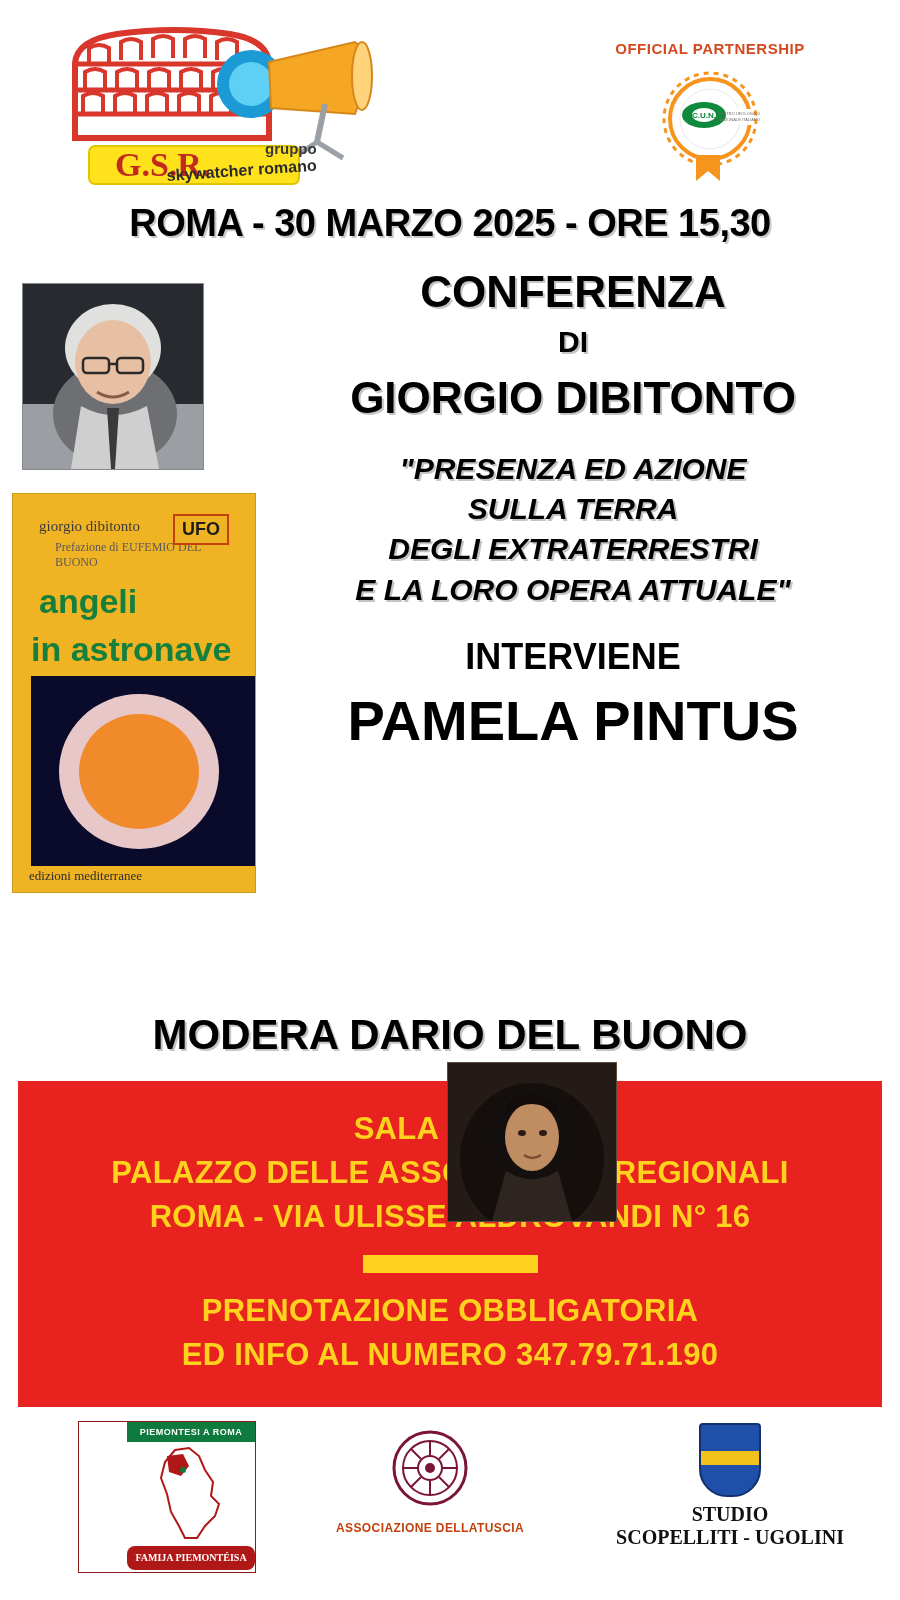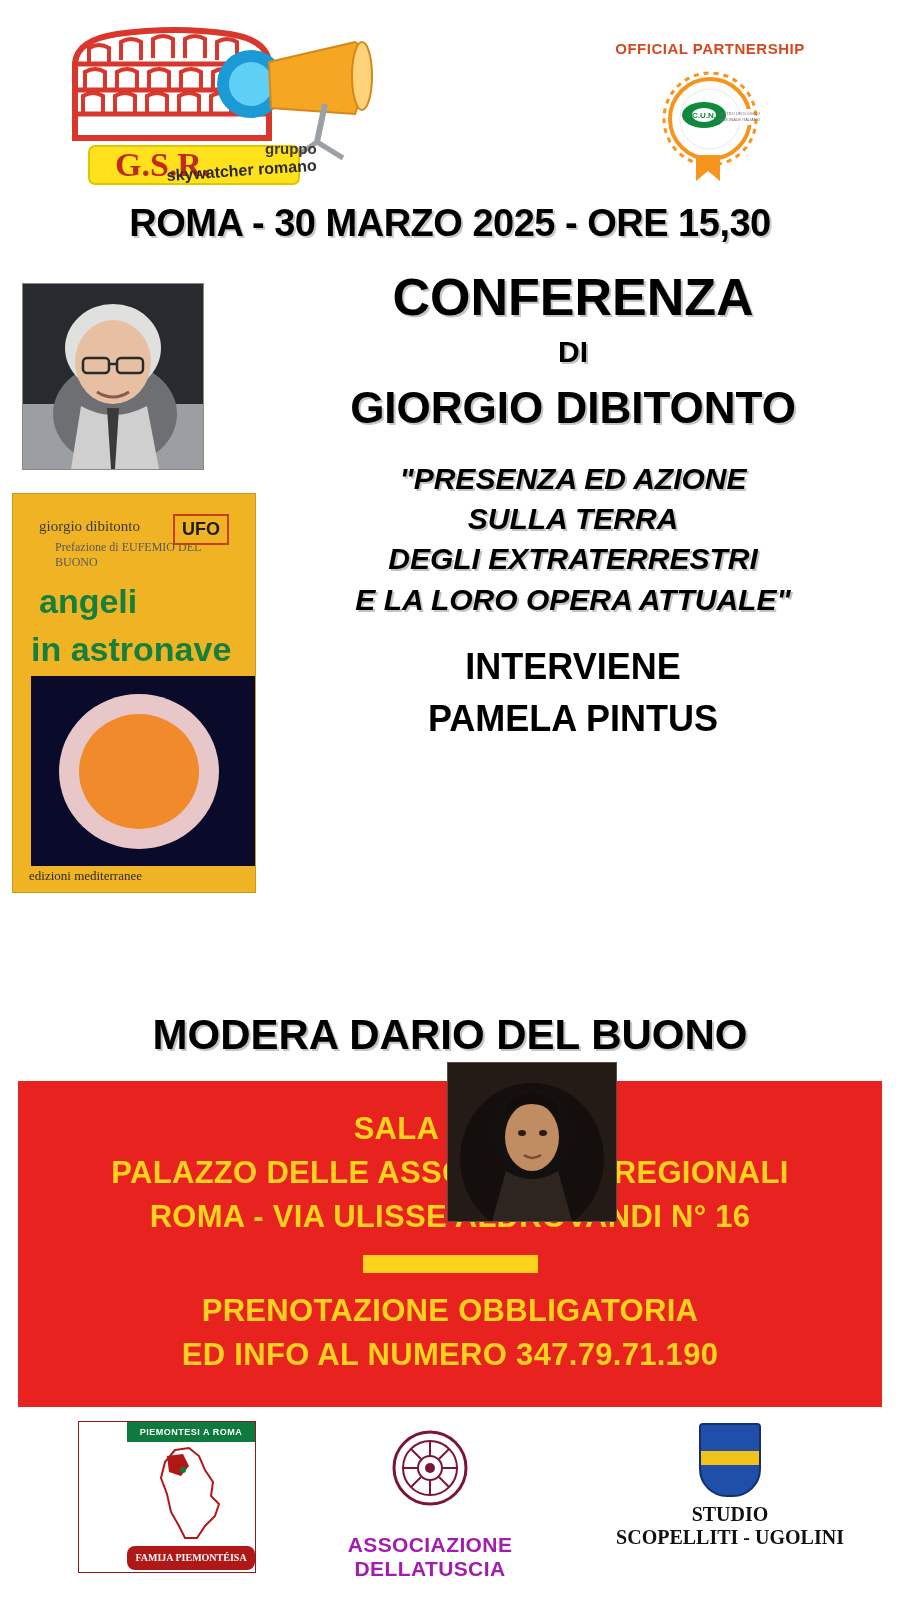--- a/index.html
+++ b/index.html
@@ -178,21 +178,21 @@
 
   .right-col {
     position: absolute;
     left: 258px;
     top: 0;
     width: 630px;
     text-align: center;
   }
 
   .conferenza {
-    font-size: 52px;
+    font-size: 44px;
     font-weight: bold;
     color: #000;
     text-shadow: 2px 2px 0 #c4c4c4;
     margin-top: 22px;
   }
   .di {
     font-size: 30px;
     font-weight: bold;
     color: #000;
     text-shadow: 2px 2px 0 #c4c4c4;
@@ -215,21 +215,21 @@
     text-shadow: 2px 2px 0 #c4c4c4;
   }
   .interviene {
     margin-top: 26px;
     font-size: 36px;
     font-weight: bold;
     color: #000;
   }
   .guest-name {
     margin-top: 10px;
-    font-size: 36px;
+    font-size: 56px;
     font-weight: bold;
     color: #000;
   }
 
   .photo-guest {
     position: absolute;
     left: 447px;
     top: 817px;
     width: 168px;
     height: 158px;
@@ -313,24 +313,24 @@
     border-radius: 8px;
   }
   .sp-tuscia {
     position: absolute;
     left: 305px;
     top: 10px;
     width: 250px;
     text-align: center;
   }
   .sp-tuscia-label {
-    margin-top: 18px;
-    font-size: 21px;
-    font-weight: bold;
-    color: #a21caf;
+    margin-top: 6px;
+    font-size: 12px;
+    font-weight: bold;
+    color: #c2410c;
     letter-spacing: 0.4px;
   }
   .sp-studio {
     position: absolute;
     left: 615px;
     top: 8px;
     width: 230px;
     text-align: center;
   }
   .crest {

